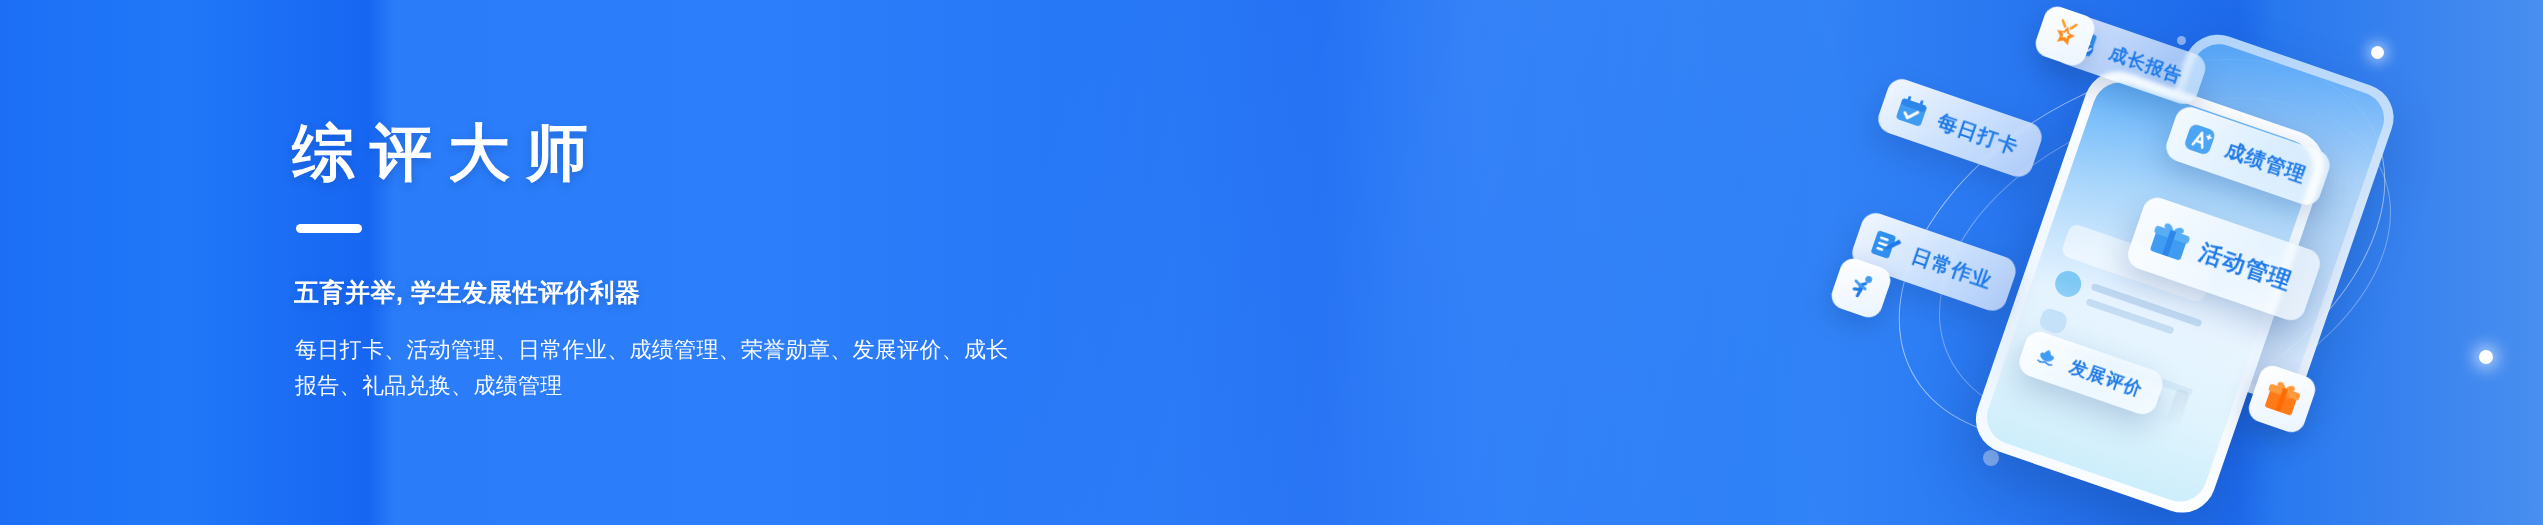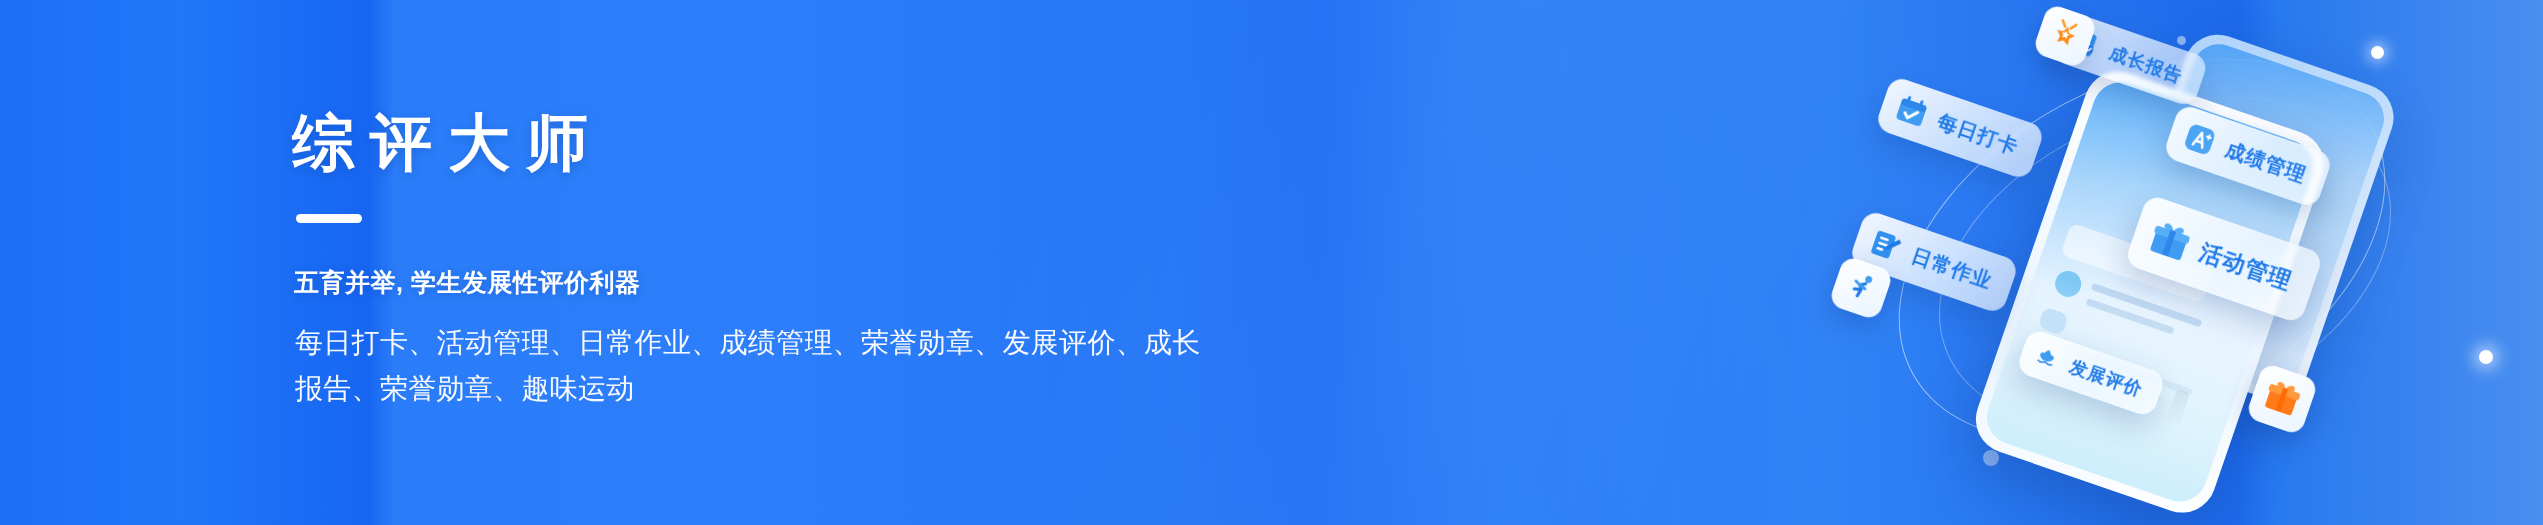--- a/index.html
+++ b/index.html
@@ -44,22 +44,22 @@
   .rule{
     width:66px;height:9px;border-radius:5px;background:#ffffff;
     margin:40px 0 46px 4px;
   }
   .subtitle{
     color:#ffffff;font-size:25px;font-weight:700;line-height:1.1;
     margin:0 0 26px 2px;letter-spacing:.5px;
     text-shadow:0 2px 8px rgba(10,50,130,.25);
   }
   .desc{
-    color:#ffffff;font-size:28px;line-height:1.62;margin:0 0 0 3px;
-    max-width:540px;letter-spacing:.3px;opacity:.97;font-family:Liberation Mono, monospace;
+    color:#ffffff;font-size:22px;line-height:1.62;margin:0 0 0 3px;
+    max-width:540px;letter-spacing:.3px;opacity:.97;
   }
   .desc div{white-space:nowrap;}
 
   
   .art{position:absolute;right:0;top:0;width:700px;height:525px;}
 
   .orbit{position:absolute;border:1.6px solid rgba(255,255,255,.55);border-radius:50%;}
   .orbit.o1{width:520px;height:330px;left:38px;top:84px;transform:rotate(-28deg);}
   .orbit.o2{width:470px;height:300px;left:86px;top:112px;transform:rotate(-22deg);border-color:rgba(255,255,255,.35);}
 
@@ -147,21 +147,21 @@
 <div class="banner">
 
   <div class="sheen"></div>
 
   <div class="copy">
     <h1 class="title">综评大师</h1>
     <div class="rule"></div>
     <h2 class="subtitle">五育并举, 学生发展性评价利器</h2>
     <div class="desc">
       <div>每日打卡、活动管理、日常作业、成绩管理、荣誉勋章、发展评价、成长</div>
-      <div>报告、荣誉勋章、趣味运动</div>
+      <div>报告、礼品兑换、成绩管理</div>
     </div>
   </div>
 
   <div class="art">
 
     <div class="orbit o1"></div>
     <div class="orbit o2"></div>
 
     <div class="dot d1"></div>
     <div class="dot d2"></div>

